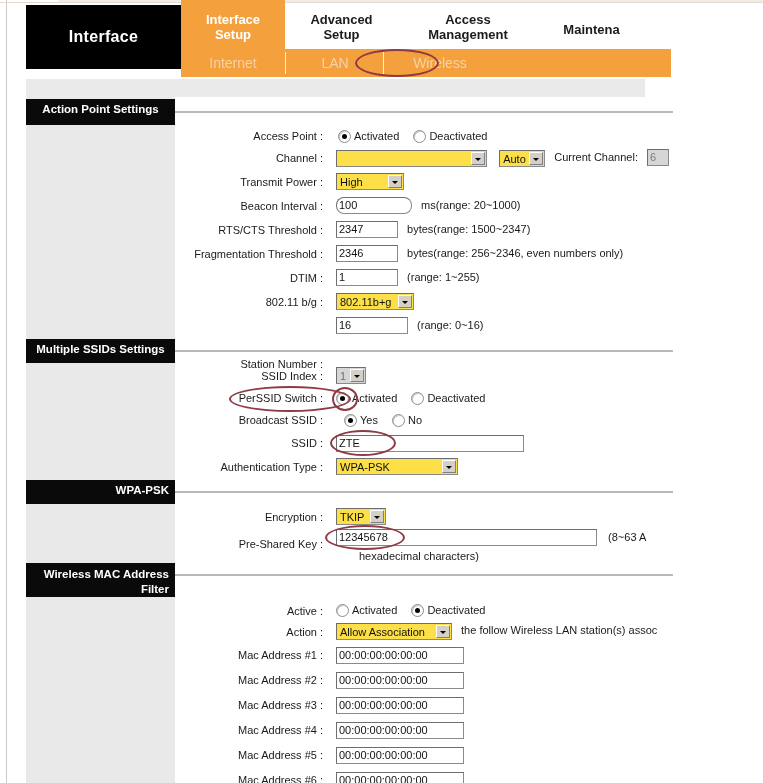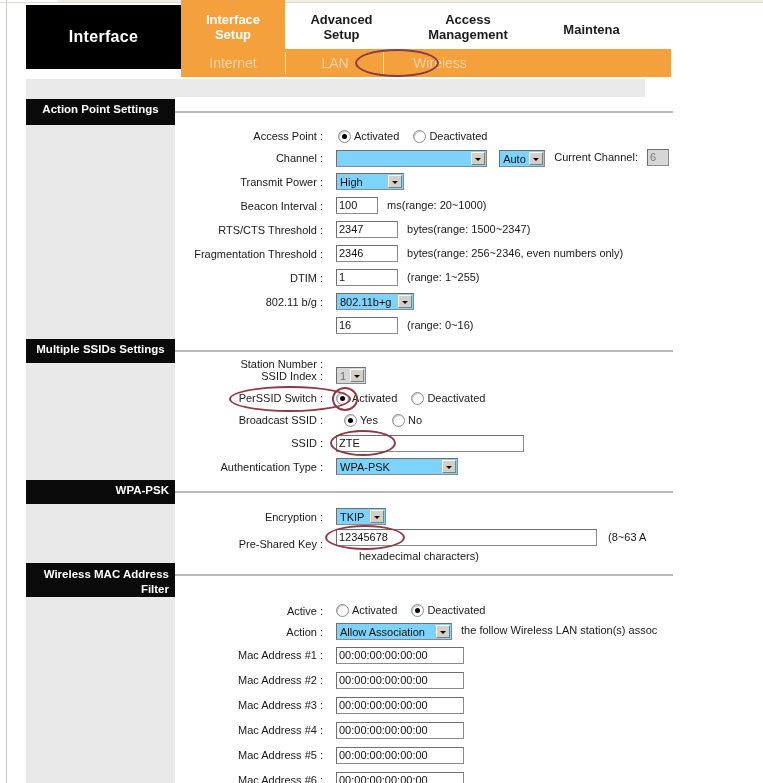--- a/index.html
+++ b/index.html
@@ -74,21 +74,21 @@
   input[type=text].tb{
     font-family:"Liberation Sans", sans-serif;font-size:11px;color:#111;
     border:1px solid #8a8a8a;border-top-color:#6e6e6e;border-left-color:#6e6e6e;
     background:#fff;height:17px;line-height:17px;padding:0 2px;box-sizing:border-box;
     outline:none;
   }
   input[type=text].tb.disabled{background:#d6d6d6;color:#7c7c7c;}
 
   .sel{
     display:inline-block;position:relative;border:1px solid #8a8a8a;
-    border-top-color:#6e6e6e;border-left-color:#6e6e6e;background:#7dd3fc;
+    border-top-color:#6e6e6e;border-left-color:#6e6e6e;background:#fde047;
     height:17px;box-sizing:border-box;font-size:11px;color:#111;
     padding:0 18px 0 3px;line-height:16px;white-space:nowrap;vertical-align:middle;
   }
   .sel .arw{
     position:absolute;right:1px;top:1px;width:14px;height:13px;background:#d4d0c8;
     border:1px solid #fff;border-right-color:#808080;border-bottom-color:#808080;
     box-sizing:border-box;
   }
   .sel .arw:after{
     content:"";position:absolute;left:3px;top:5px;
@@ -197,21 +197,21 @@
     <div class="lbl" style="left:110px;top:79px;width:187px;">Transmit Power :</div>
     <div class="fld" style="left:310px;top:76px;">
       <span class="sel" style="width:68px;">
         <span>High</span>
         <span class="arw"></span>
       </span>
     </div>
 
     <div class="lbl" style="left:110px;top:103px;width:187px;">Beacon Interval :</div>
     <div class="fld" style="left:310px;top:100px;">
-      <input type="text" class="tb" style="width: 42px;" value="100">
+      <input type="text" class="tb" style="width: 76px; border-radius: 8px;" value="100">
       <span class="hint" style="padding-left:6px;">ms(range: 20~1000)</span>
     </div>
 
     <div class="lbl" style="left:80px;top:127px;width:217px;">RTS/CTS Threshold :</div>
     <div class="fld" style="left:310px;top:124px;">
       <input type="text" class="tb" style="width: 62px;" value="2347">
       <span class="hint" style="padding-left:6px;">bytes(range: 1500~2347)</span>
     </div>
 
     <div class="lbl" style="left:50px;top:151px;width:247px;">Fragmentation Threshold :</div>
@@ -229,21 +229,21 @@
     <div class="lbl" style="left:110px;top:199px;width:187px;">802.11 b/g :</div>
     <div class="fld" style="left:310px;top:196px;">
       <span class="sel" style="width:78px;">
         <span>802.11b+g</span>
         <span class="arw"></span>
       </span>
     </div>
 
     <div class="lbl" style="left:110px;top:223px;width:187px;margin-top:38px;">Station Number :</div>
     <div class="fld" style="left:310px;top:220px;">
-      <input type="text" class="tb" style="width: 62px;" value="16">
+      <input type="text" class="tb" style="width: 72px;" value="16">
       <span class="hint" style="padding-left:6px;">(range: 0~16)</span>
     </div>
 
     <div class="sechdr center" style="top:242px;height:24px;">Multiple SSIDs Settings</div>
     <div class="secline" style="top:253px;width:498px;"></div>
 
     <div class="lbl" style="left:110px;top:273px;width:187px;">SSID Index :</div>
     <div class="fld" style="left:310px;top:270px;">
       <span class="sel gray" style="width:30px;">
         <span>1</span>

